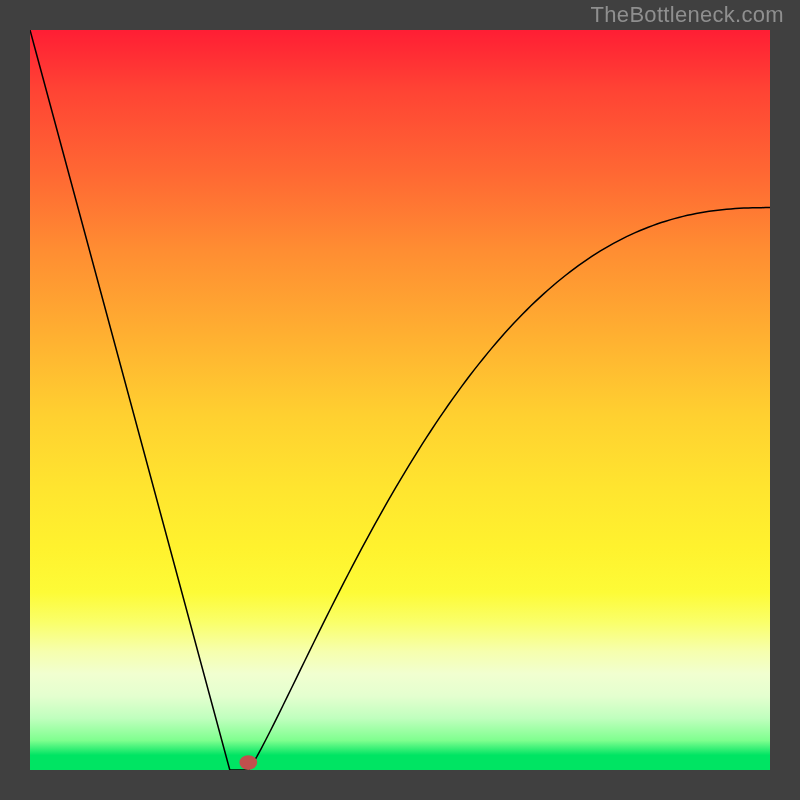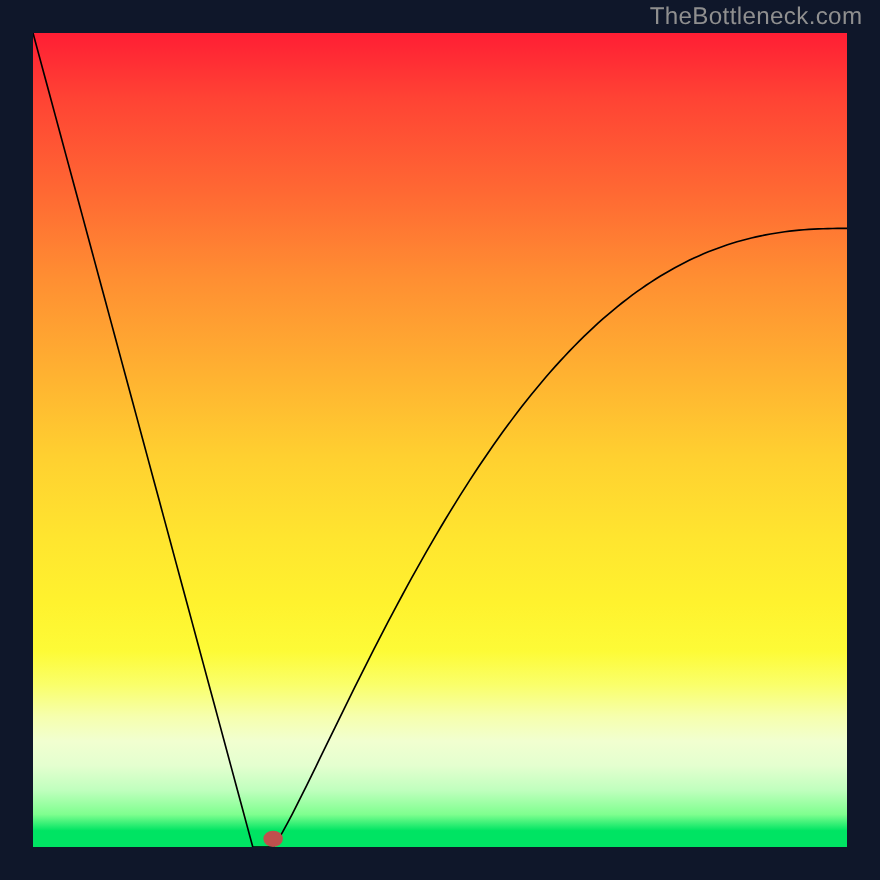--- a/index.html
+++ b/index.html
@@ -8,21 +8,21 @@
     width: 800px;
     height: 800px;
     background: #000;
     font-family: Arial, Helvetica, sans-serif;
     overflow: hidden;
   }
   .frame {
     position: relative;
     width: 800px;
     height: 800px;
-    background: #0f172a;
+    background: #404040;
     text-align: right;
   }
   .watermark {
     position: absolute;
     top: 2px;
     right: 16px;
     color: #8f8f8f;
     font-size: 22px;
     letter-spacing: 0.3px;
     font-weight: 500;

